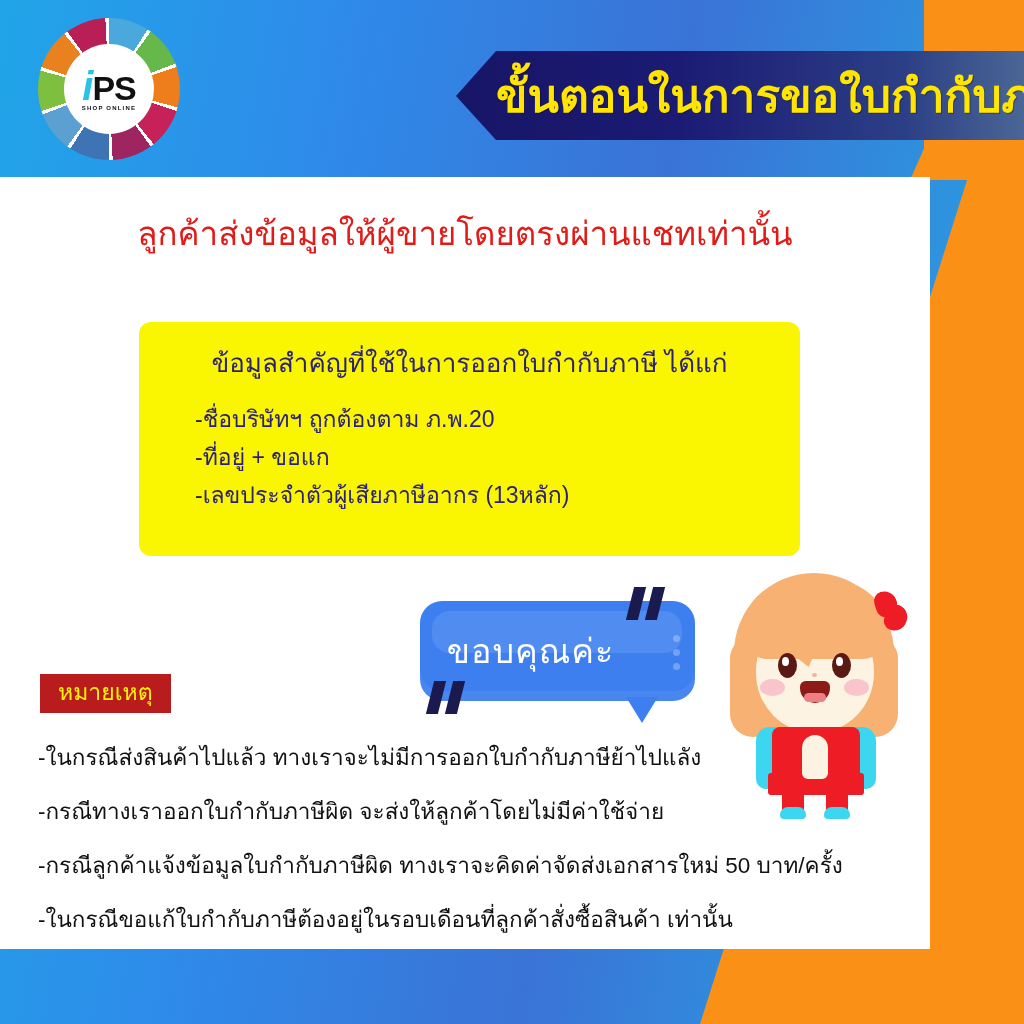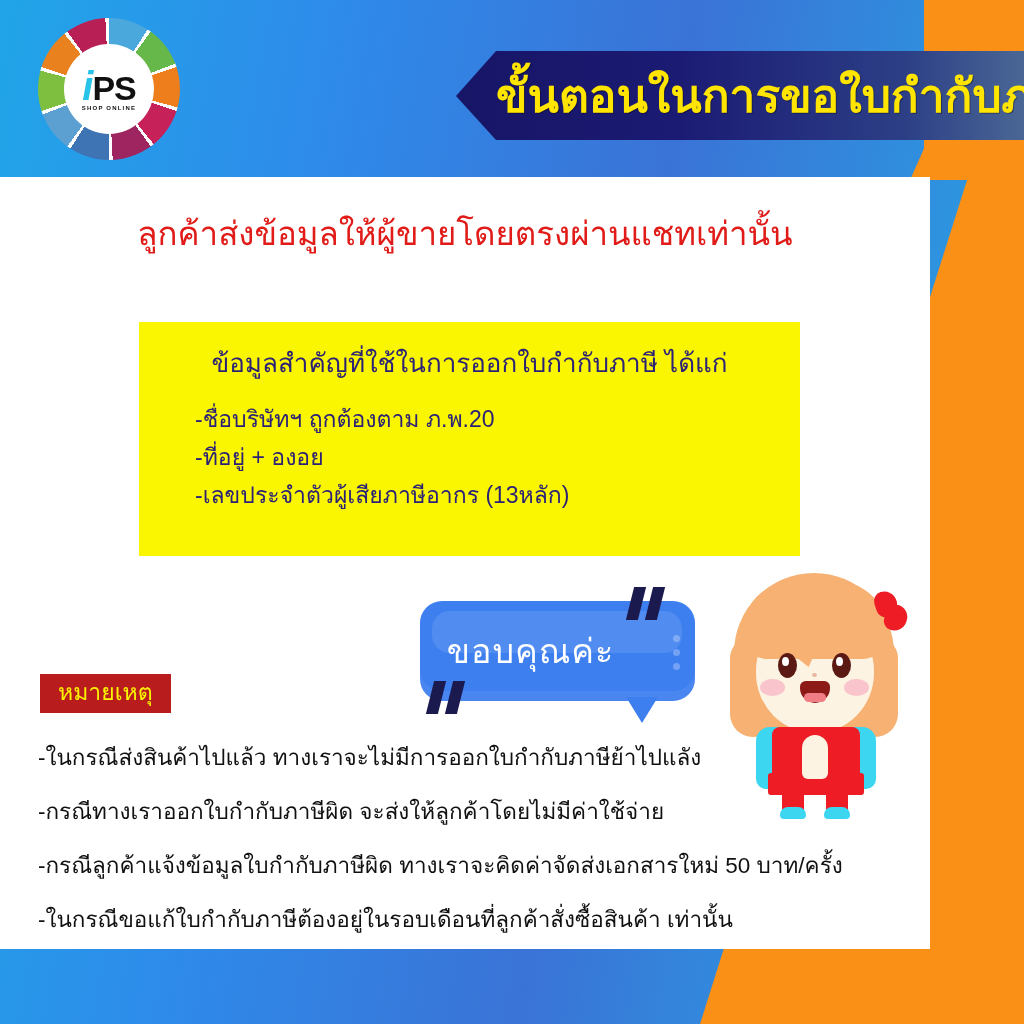--- a/index.html
+++ b/index.html
@@ -167,21 +167,21 @@
     line-height: 1.2;
     white-space: nowrap;
   }
 
   
   .yellow-box {
     position: absolute;
     top: 145px; left: 139px;
     width: 661px; height: 234px;
     background: #FAF500;
-    border-radius: 0;
+    border-radius: 12px;
     padding: 26px 0 0 0;
   }
   .yellow-title {
     text-align: center;
     color: #2B2277;
     font-size: 26px;
     font-weight: 400;
     line-height: 1.2;
     white-space: nowrap;
   }
@@ -489,21 +489,21 @@
   </div>
 
   <div class="card">
 
     <div class="main-heading">ลูกค้าส่งข้อมูลให้ผู้ขายโดยตรงผ่านแชทเท่านั้น</div>
 
     <div class="yellow-box">
       <div class="yellow-title">ข้อมูลสำคัญที่ใช้ในการออกใบกำกับภาษี ได้แก่</div>
       <ul class="yellow-list">
         <li>-ชื่อบริษัทฯ ถูกต้องตาม ภ.พ.20</li>
-        <li>-ที่อยู่ + องอย</li>
+        <li>-ที่อยู่ + ขอแก</li>
         <li>-เลขประจำตัวผู้เสียภาษีอากร (13หลัก)</li>
       </ul>
     </div>
 
     <div class="bubble-wrap">
       <div class="bubble">
         <div class="bubble-gloss"></div>
         <div class="bubble-dots">
             <span></span>
             <span></span>

